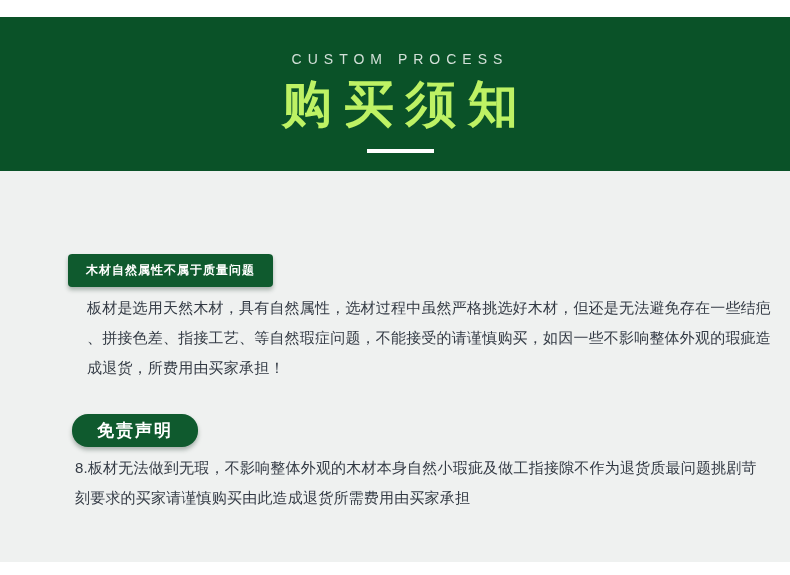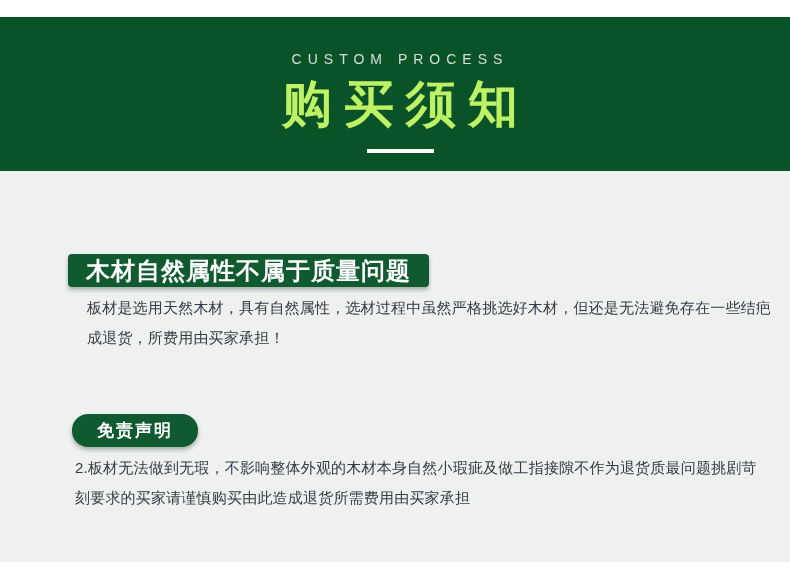--- a/index.html
+++ b/index.html
@@ -36,21 +36,21 @@
     position:absolute;top:171px;left:0;width:790px;height:391px;
     background:var(--content-bg,#eff1f0);
   }
   .badge{
     position:absolute;display:inline-block;height:33px;line-height:33px;
     background:var(--badge-green,#0f5a2e);color:#ffffff;font-weight:bold;
     white-space:nowrap;box-shadow:0 3px 4px rgba(35,60,45,0.35);
   }
   .badge-1{
     left:68px;top:83px;   
-    padding:0 18px;font-size:24px;letter-spacing:1px;border-radius:4px;
+    padding:0 18px;font-size:12px;letter-spacing:1px;border-radius:4px;
   }
   .badge-2{
     left:72px;top:243px;  
     padding:0 25px;font-size:17px;letter-spacing:2px;border-radius:16px;
   }
   .para{
     position:absolute;left:75px;width:625px;
     color:var(--text,#333a44);font-size:15px;line-height:30px;
     letter-spacing:0.2px;
   }
@@ -70,25 +70,26 @@
       <div class="title-underline"></div>
     </div>
   </div>
 
   <div class="content-band">
 
     <div class="badge badge-1">木材自然属性不属于质量问题</div>
 
     <div class="para para-1">
       <div class="line">板材是选用天然木材，具有自然属性，选材过程中虽然严格挑选好木材，但还是无法避免存在一些结疤</div>
+      <div class="line">、拼接色差、指接工艺、等自然瑕症问题，不能接受的请谨慎购买，如因一些不影响整体外观的瑕疵造</div>
       <div class="line">成退货，所费用由买家承担！</div>
     </div>
 
     <div class="badge badge-2">免责声明</div>
 
     <div class="para para-2">
-      <div class="line">2.板材无法做到无瑕，不影响整体外观的木材本身自然小瑕疵及做工指接隙不作为退货质最问题挑剧苛</div>
+      <div class="line">8.板材无法做到无瑕，不影响整体外观的木材本身自然小瑕疵及做工指接隙不作为退货质最问题挑剧苛</div>
       <div class="line">刻要求的买家请谨慎购买由此造成退货所需费用由买家承担</div>
     </div>
 
   </div>
 
 </div>
 
 </body></html>

